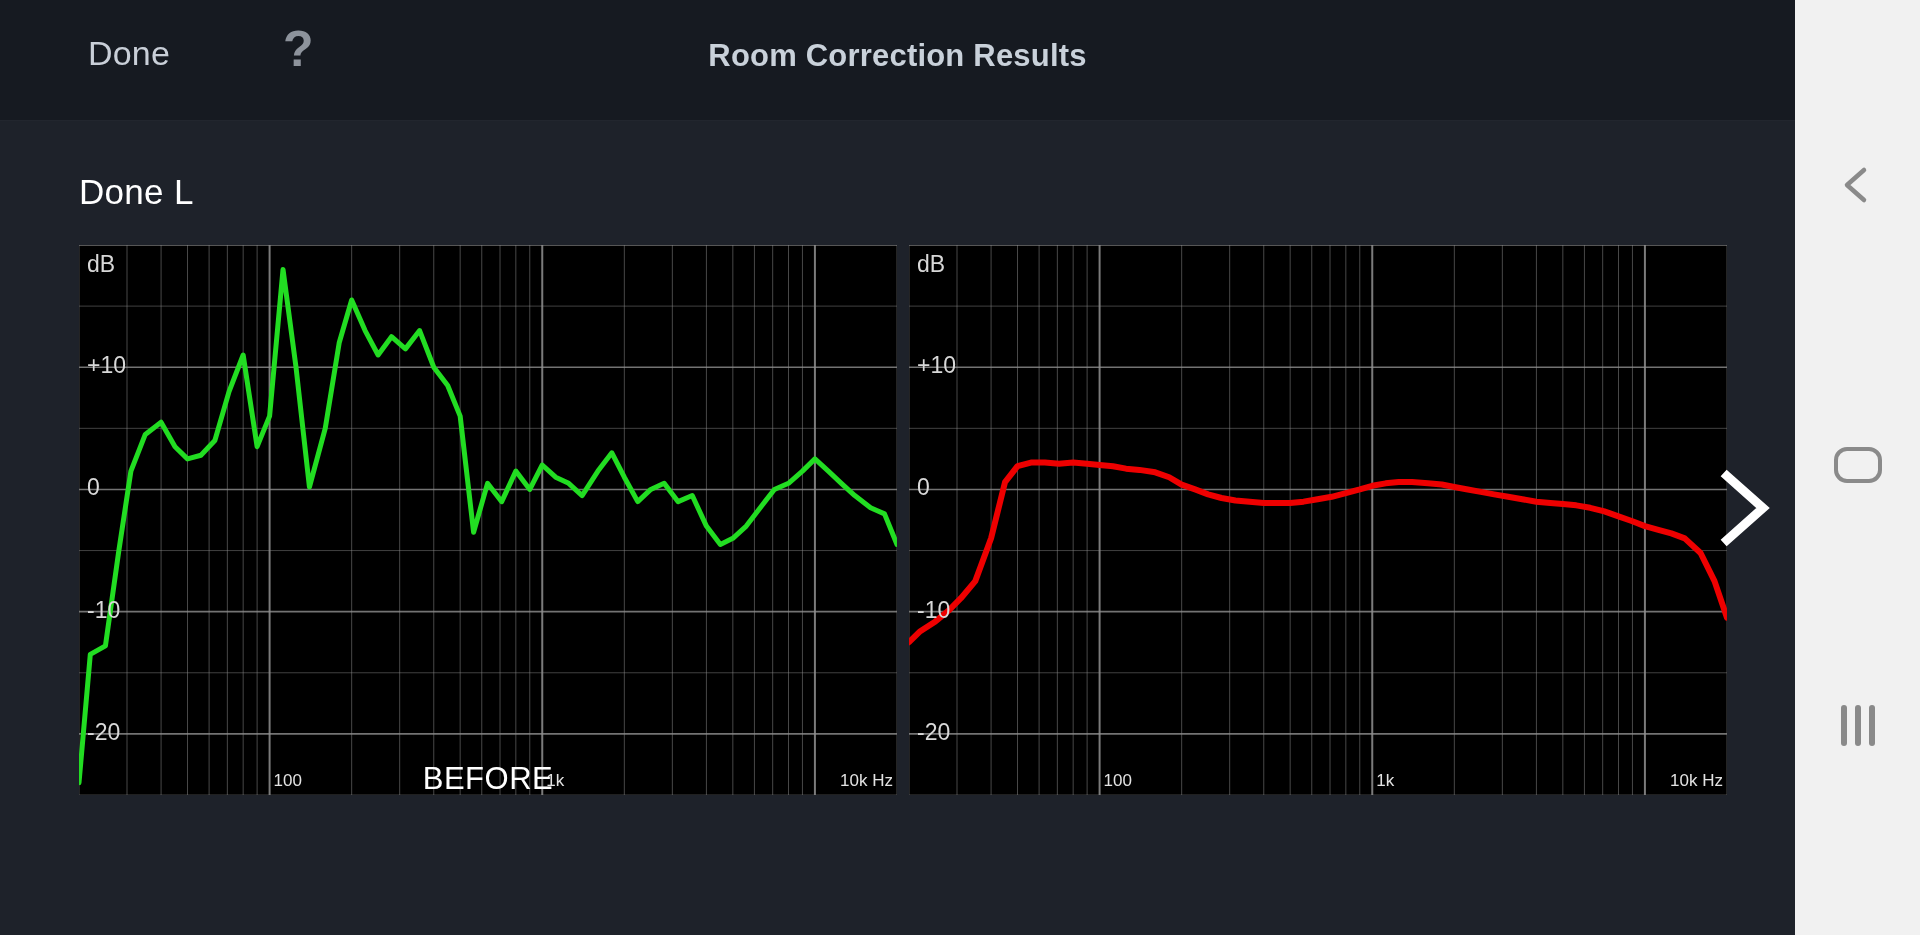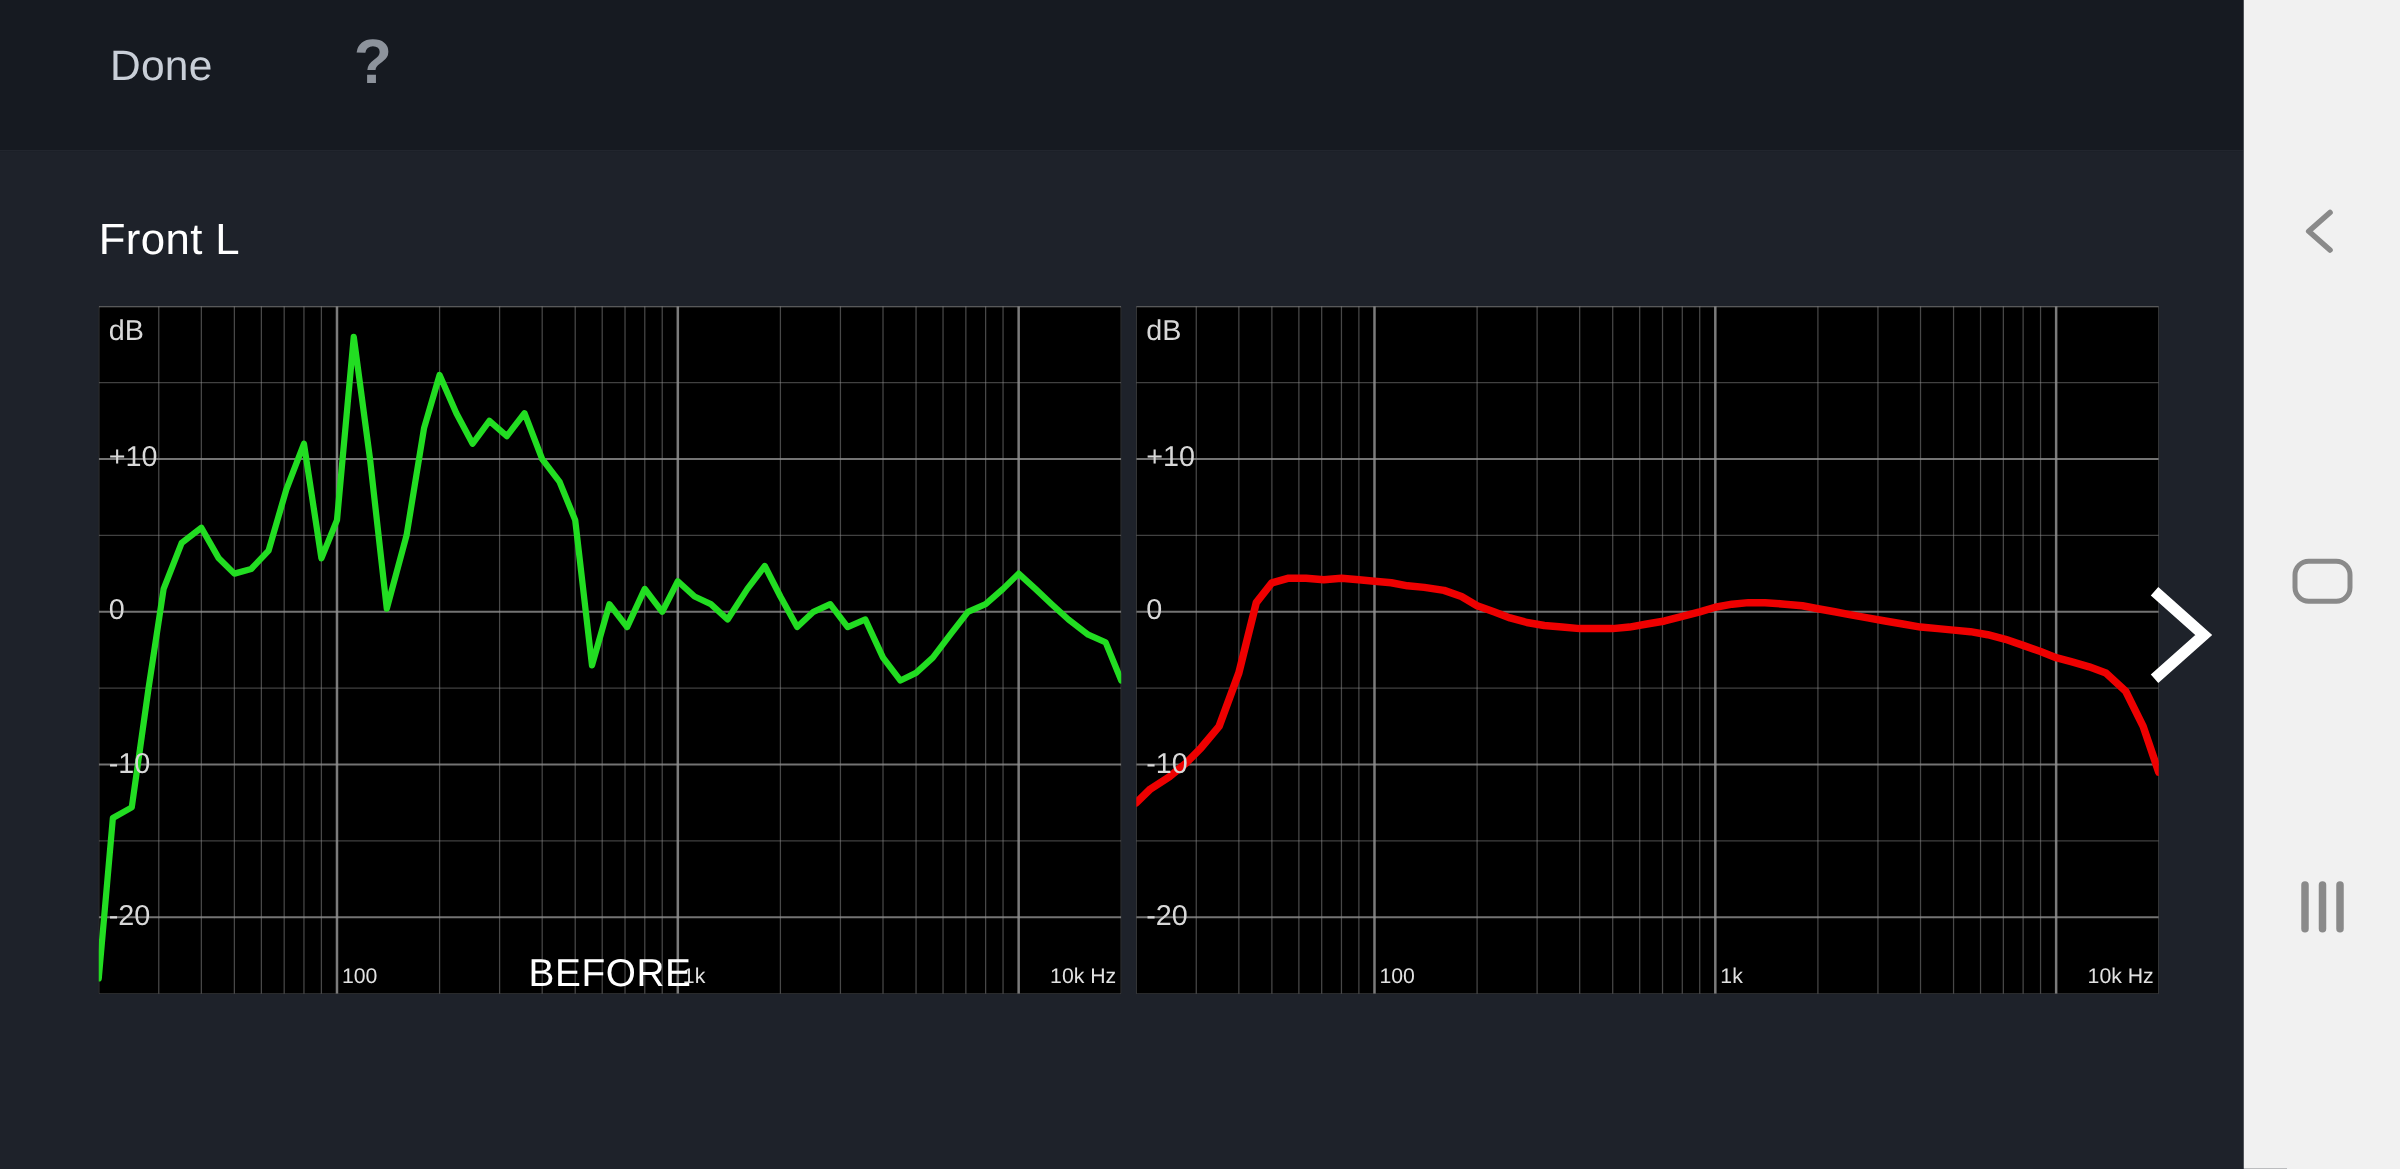--- a/index.html
+++ b/index.html
@@ -87,23 +87,24 @@
 </head>
 <body>
 
 <div class="screen">
 
   <div class="app">
 
     <div class="header">
       <div class="done-btn">Done</div>
       <div class="help-btn">?</div>
-    </div>
-
-    <div class="chan-label">Front L</div>
+      <div class="title">Room Correction Results</div>
+    </div>
+
+    <div class="chan-label">Done L</div>
 
     <div class="charts">
 
       <div class="chart-block left">
         <div class="plot">
           <svg id="svg-0" viewBox="0 0 818 550" preserveAspectRatio="none">
               <line x1="0.00" x2="0.00" y1="0" y2="550" stroke="#909090" stroke-width="1" stroke-opacity="0.5"></line>
               <line x1="48.01" x2="48.01" y1="0" y2="550" stroke="#909090" stroke-width="1" stroke-opacity="0.5"></line>
               <line x1="82.08" x2="82.08" y1="0" y2="550" stroke="#909090" stroke-width="1" stroke-opacity="0.5"></line>
               <line x1="108.50" x2="108.50" y1="0" y2="550" stroke="#909090" stroke-width="1" stroke-opacity="0.5"></line>

